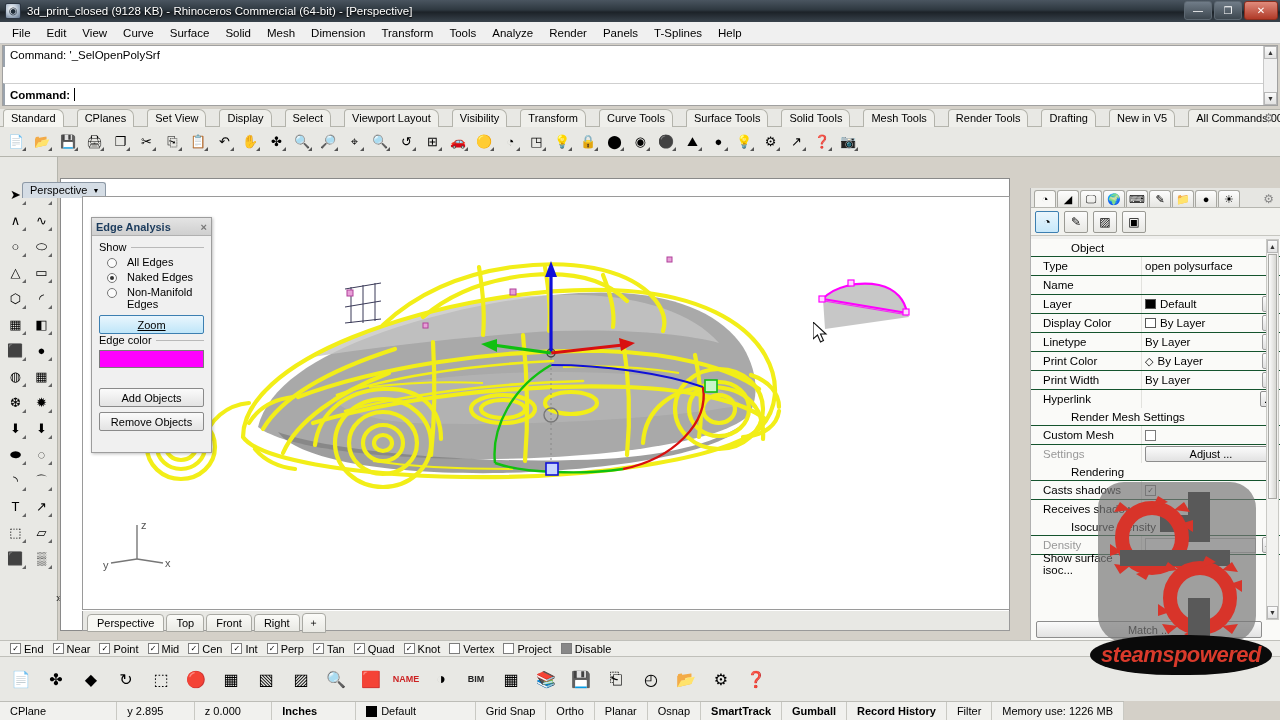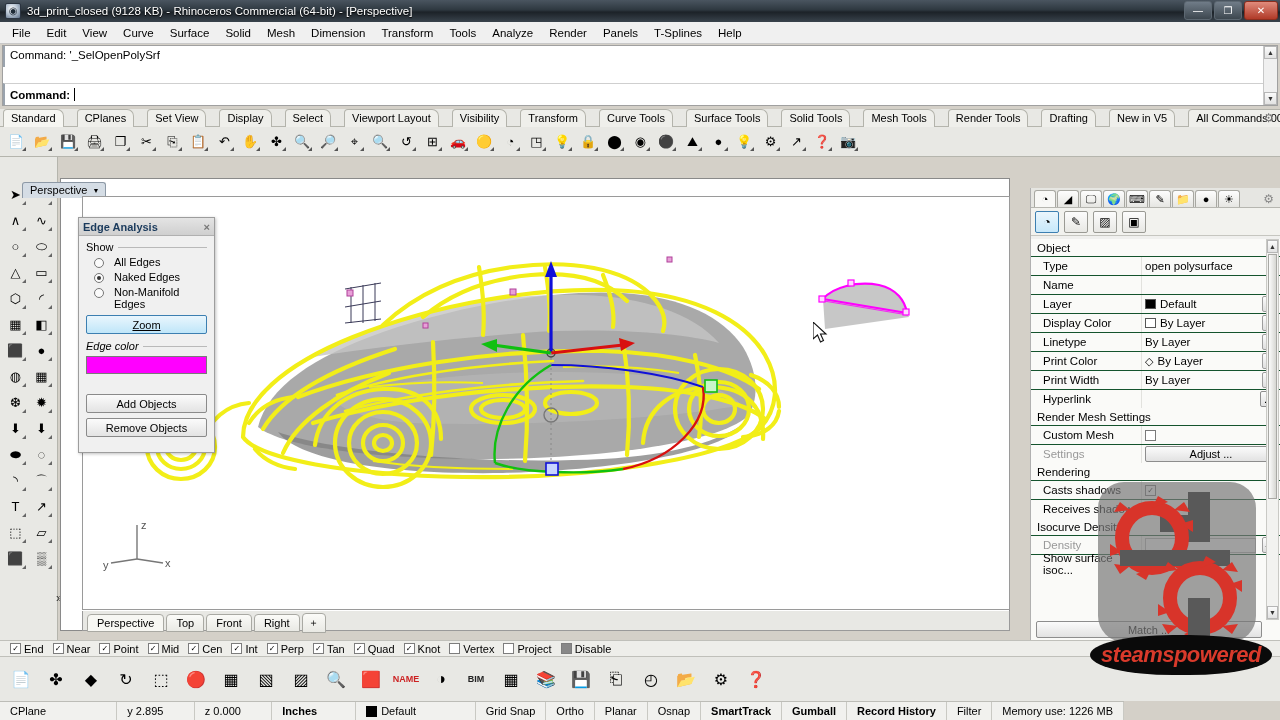--- a/index.html
+++ b/index.html
@@ -132,21 +132,21 @@
   }
   .vp-tab .cv { font-size:7px; }
 
   .viewport {
     position:absolute; left:82px; top:196px; width:928px; height:414px;
     background:#ffffff; border:1px solid #9a9a9a; overflow:hidden;
   }
 
   
   .edgepanel {
-    position:absolute; left:78px; top:217px; width:137px; height:236px;
+    position:absolute; left:91px; top:217px; width:121px; height:236px;
     background:#f0f0f0; border:1px solid #9d9d9d;
     box-shadow:1px 1px 3px rgba(0,0,0,0.25);
   }
   .ep-title {
     height:18px; background:linear-gradient(to bottom,#e4e4e4,#cfcfcf);
     border-bottom:1px solid #b0b0b0;
     display:flex; align-items:center; padding:0 4px;
     font-size:11px; font-weight:bold; color:#1a3a5c;
   }
   .ep-close { margin-left:auto; color:#777; font-size:11px; }
@@ -197,21 +197,21 @@
     background:#f2f2ee; border-bottom:1px solid #c6c6c0;
   }
   .rp-sub {
     width:24px; height:22px; border:1px solid #9a9a94; border-radius:2px;
     background:linear-gradient(to bottom,#fcfcfc,#e8e8e4);
     display:flex; align-items:center; justify-content:center; font-size:12px;
   }
   .rp-sub.sel { border-color:#3c7fb1; background:linear-gradient(to bottom,#eaf6fd,#c7e8fa); }
 
   .rp-scroll { position:absolute; left:0; top:51px; right:0; bottom:0; background:#fafaf8; }
-  .sec-head { font-size:11.5px; padding:3px 0 2px 6px; background:#fafaf8; }
+  .sec-head { font-size:11.5px; padding:3px 0 2px 6px; background:#fafaf8;margin-left:34px; }
   .prow {
     display:flex; align-items:center; height:19px;
     border-top:1px solid #14532d; font-size:11.5px;
   }
   .pname { width:110px; padding-left:12px; color:#000; }
   .pname.dim { color:#999; }
   .pval { flex:1; display:flex; align-items:center; gap:4px; padding-left:3px;
           border-left:1px solid #e2e2de; height:100%; }
   .pdrop { width:15px; height:16px; border:1px solid #9d9d9d; border-radius:2px;
     background:linear-gradient(to bottom,#fcfcfc,#dedede);
@@ -606,21 +606,21 @@
             <span>Naked Edges</span>
           </div>
           <div class="radio-row">
             <span class="radio"></span>
             <span>Non-Manifold Edges</span>
           </div>
         </div>
       <button class="ep-btn zoom">
         <u>Zoom</u>
       </button>
-      <div class="grp-label" style="margin-top:6px;font-style:italic;">
+      <div class="grp-label" style="">
         <span>Edge color</span>
         <span class="line"></span>
       </div>
       <div class="swatch" id="edge-swatch" style="background: rgb(255, 0, 255);"></div>
       <button class="ep-btn" style="margin-top:20px;">
         <span>Add Objects</span>
       </button>
       <button class="ep-btn">
         <span>Remove Objects</span>
       </button>

